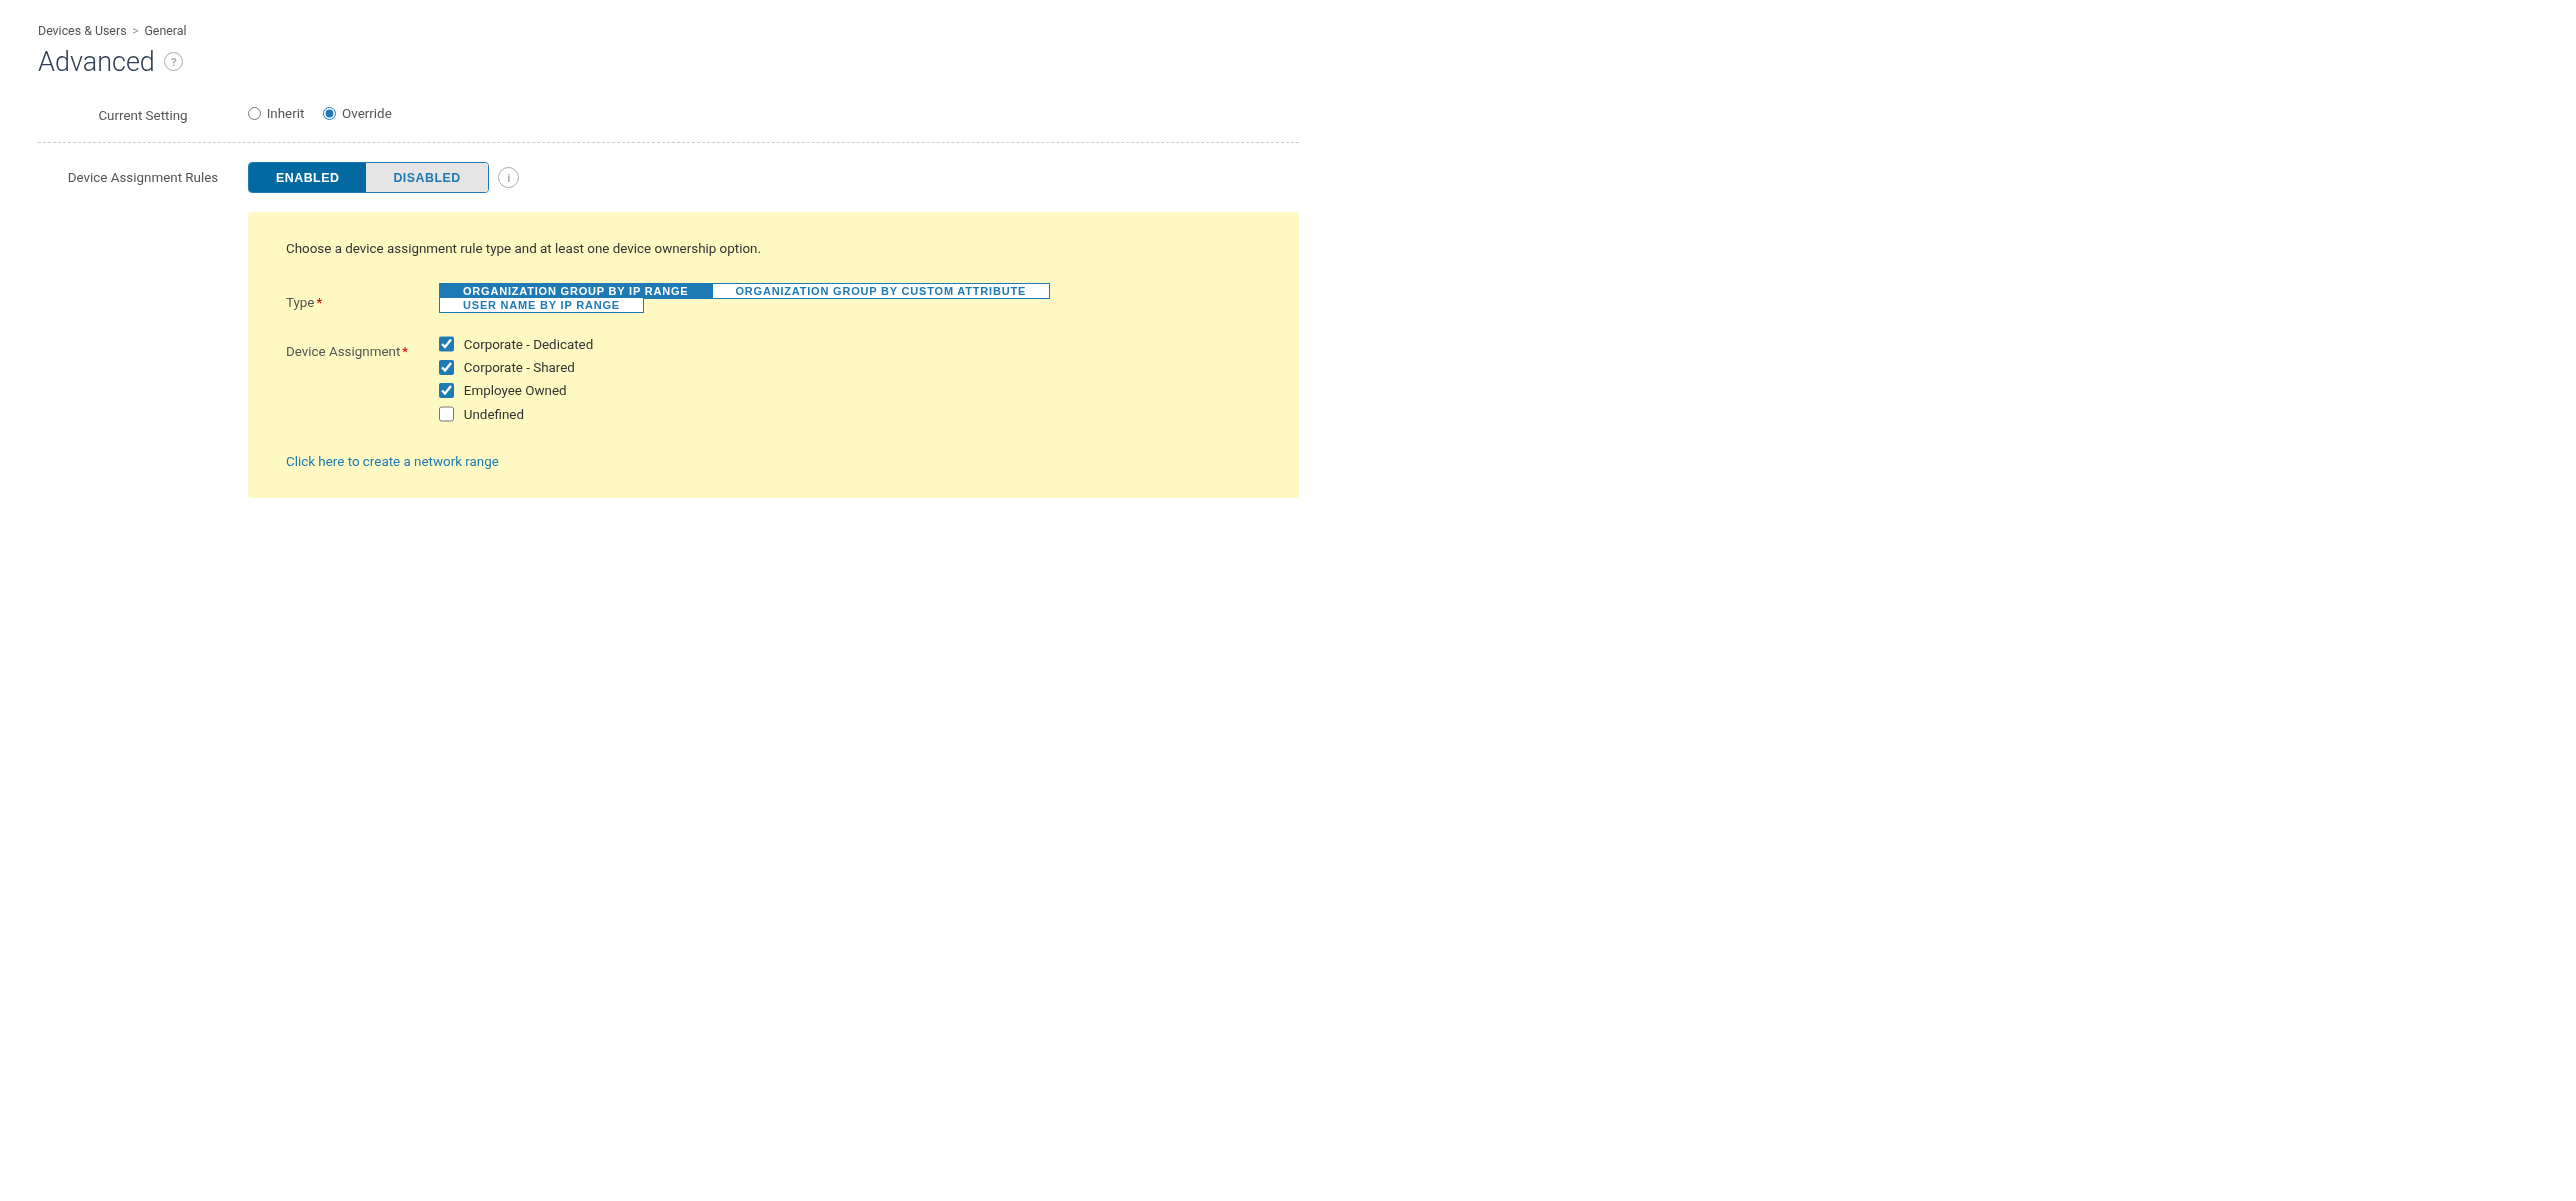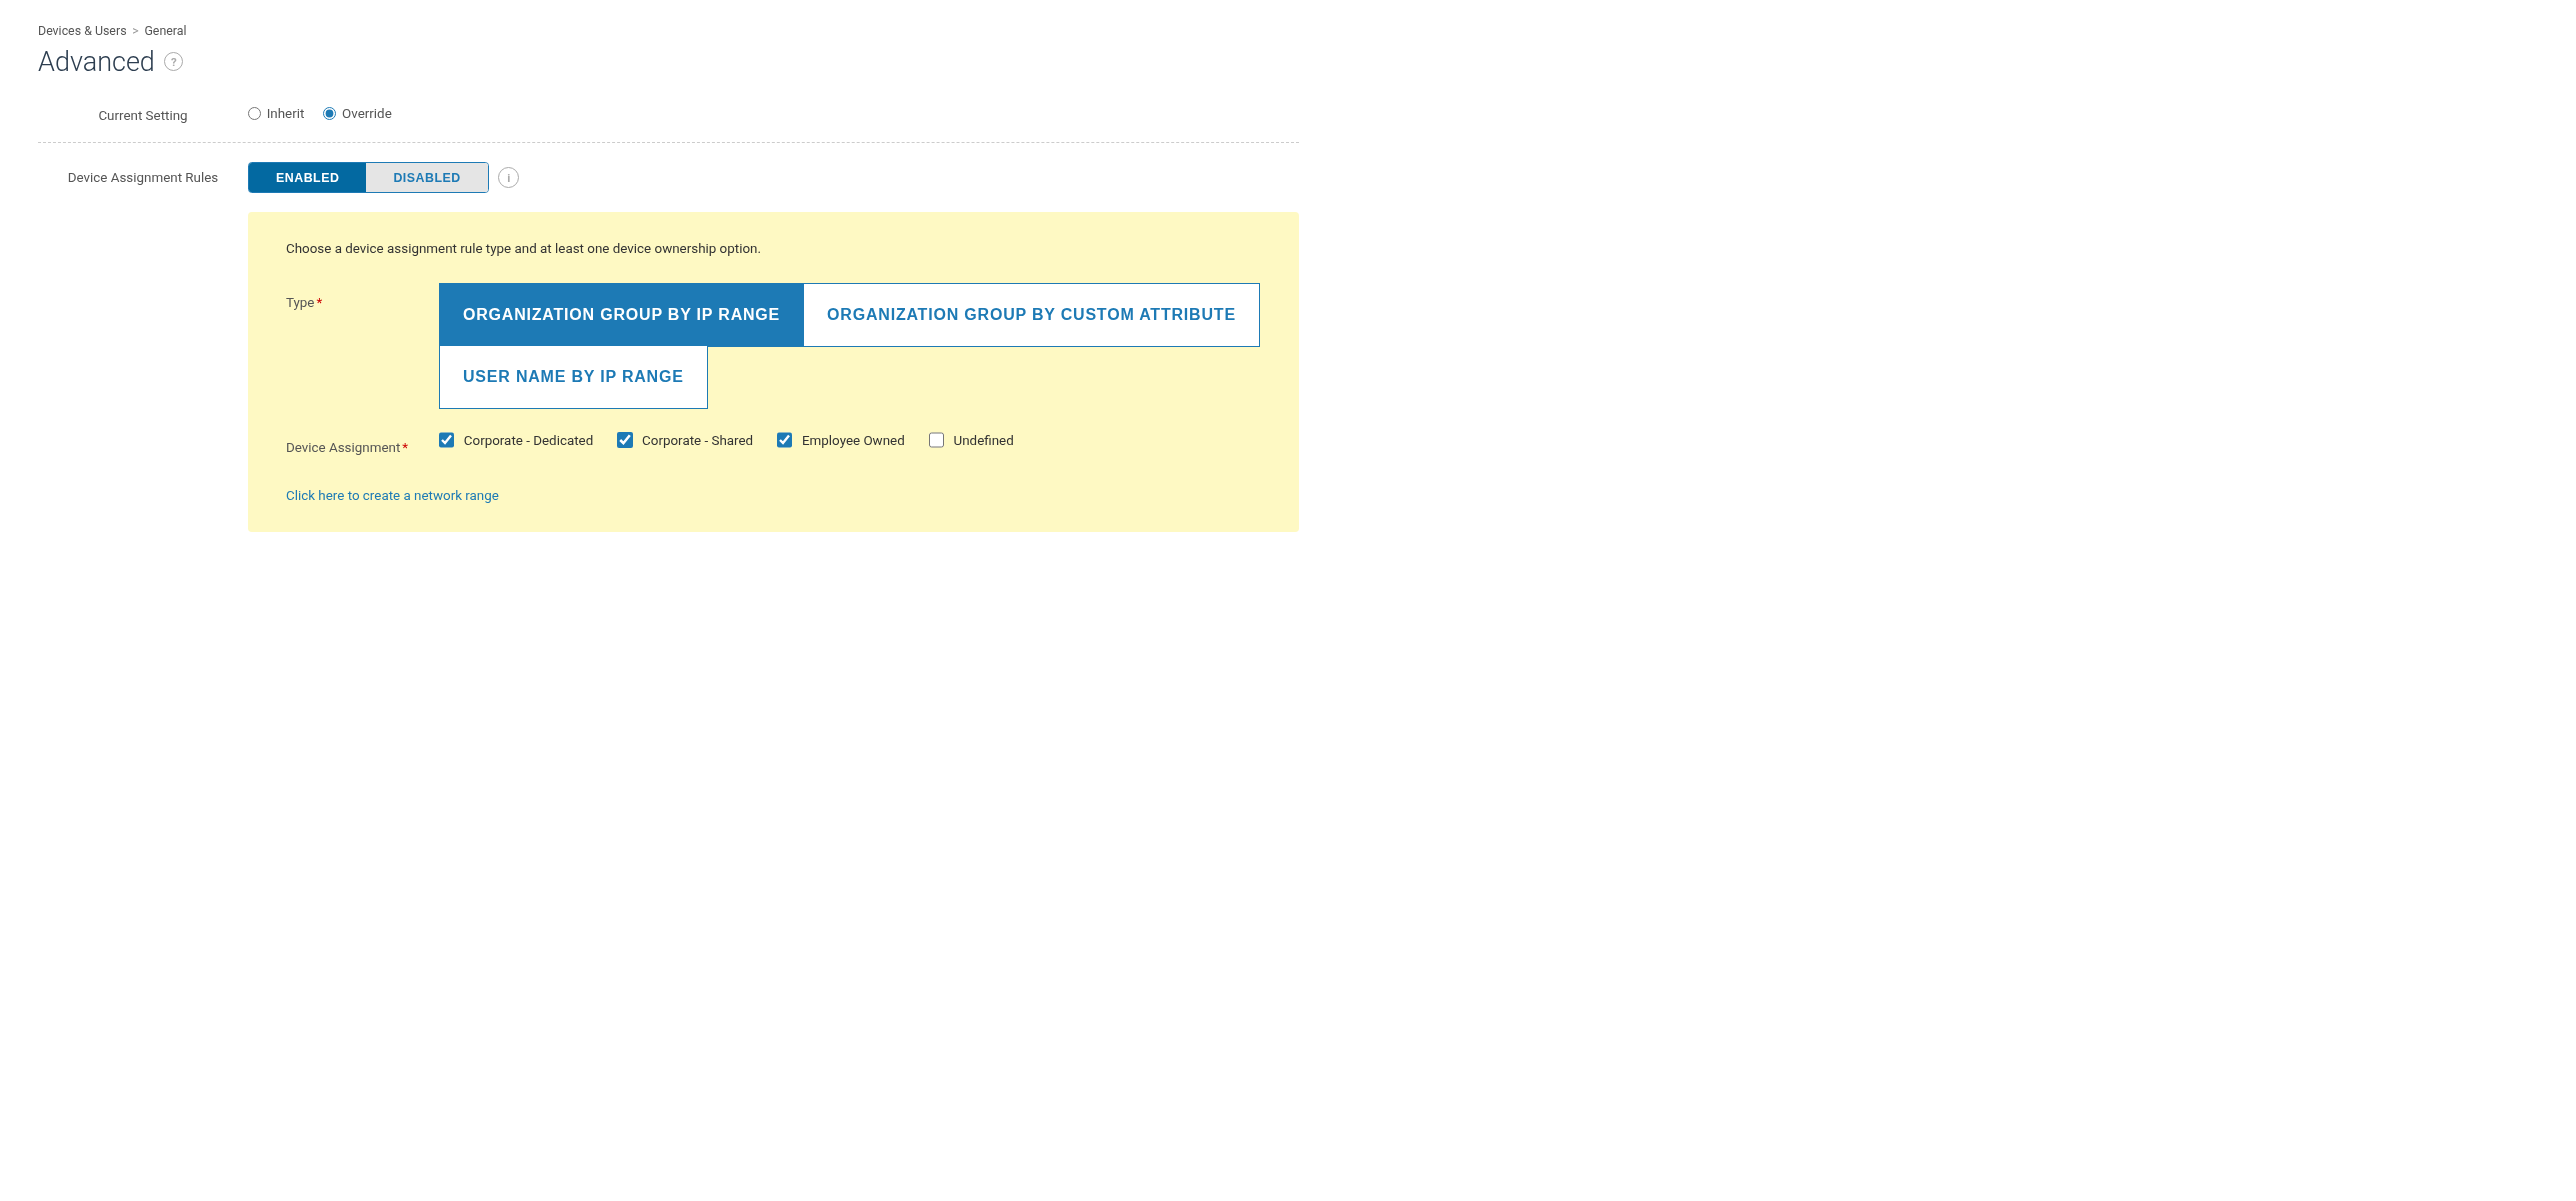--- a/index.html
+++ b/index.html
@@ -152,22 +152,22 @@
     .type-buttons {
       display: flex;
       flex-direction: column;
       gap: 0;
     }
     .type-btn-row {
       display: flex;
       gap: 0;
     }
     .type-btn {
-      padding: 22px 23px;
-      font-size: 16px;
+      padding: 1px 23px;
+      font-size: 11px;
       font-weight: 700;
       letter-spacing: 0.8px;
       cursor: pointer;
       border: 1.9px solid #1d7ab5;
       text-transform: uppercase;
     }
     .type-btn.active {
       background: #1d7ab5;
       color: #fff;
       border-color: #1d7ab5;
@@ -193,22 +193,22 @@
     }
     .ownership-label {
       width: 153px;
       min-width: 153px;
       color: #555;
       font-size: 13.4px;
       padding-top: 7.6px;
     }
     .ownership-options {
       display: flex;
-      flex-direction: row;
-      gap: 24px;
+      flex-direction: column;
+      gap: 8px;
     }
     .checkbox-item {
       display: flex;
       align-items: center;
       gap: 9.5px;
       cursor: pointer;
       font-size: 13.4px;
       color: #333;
     }
     .checkbox-item input[type="checkbox"] {

